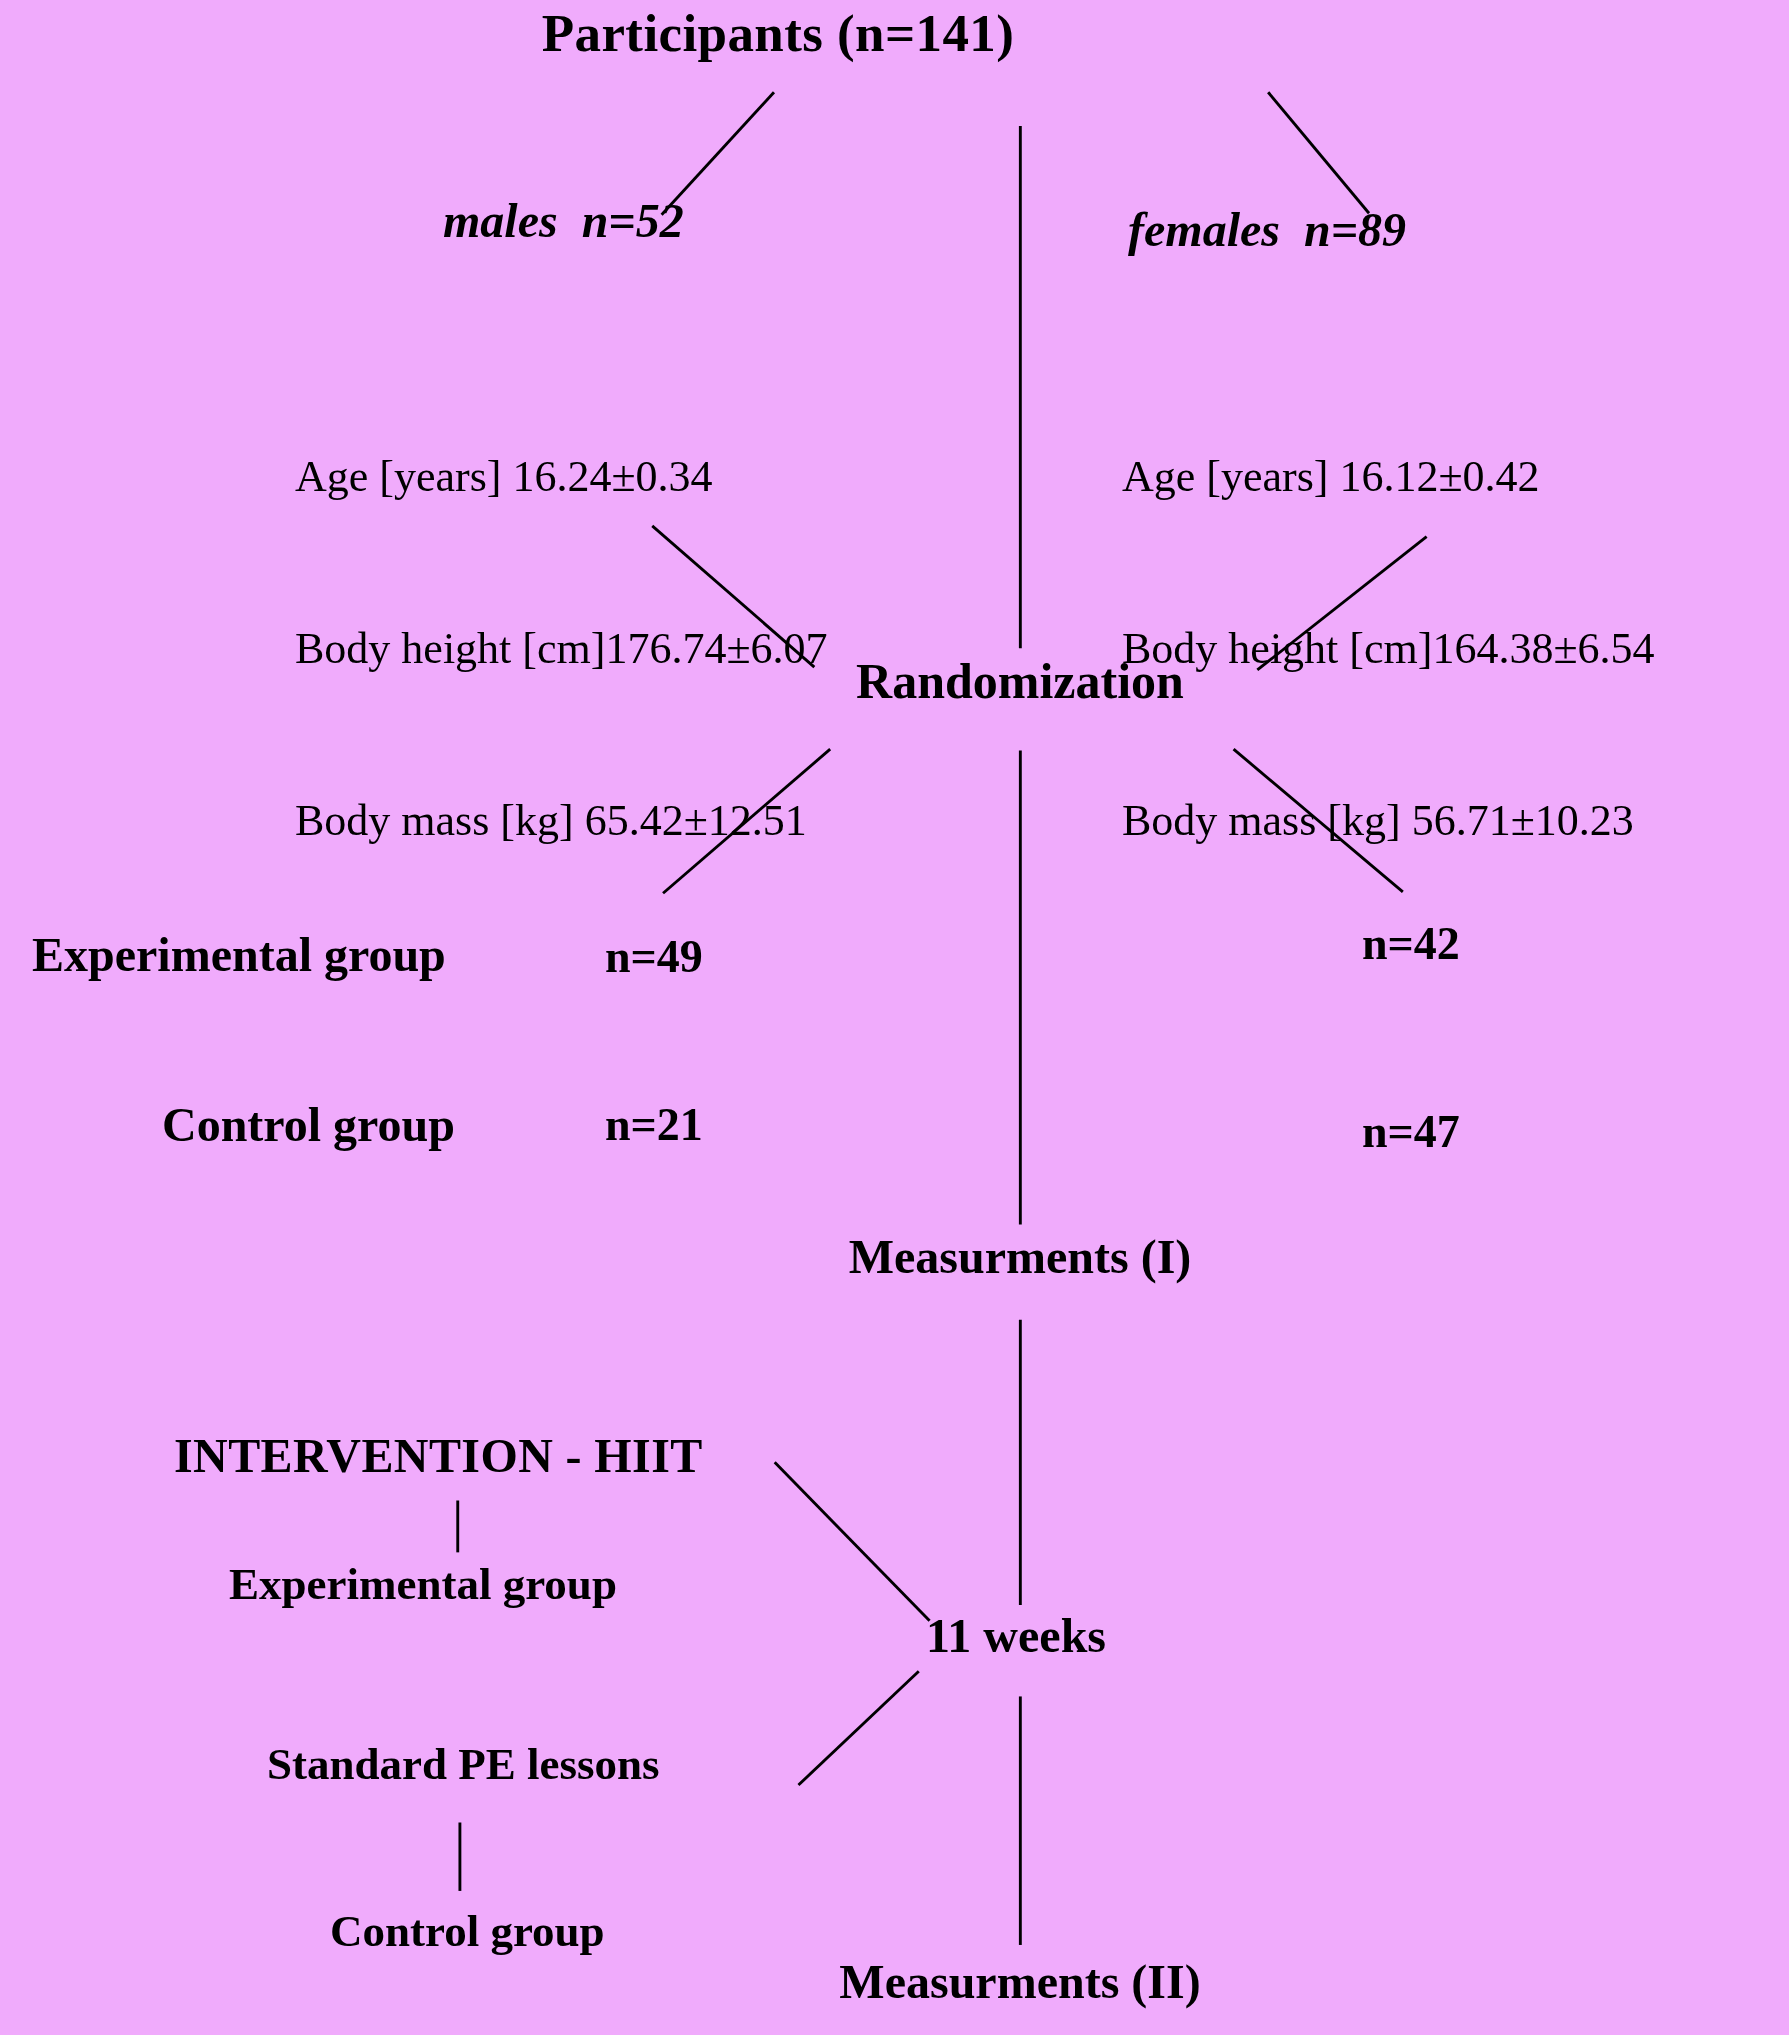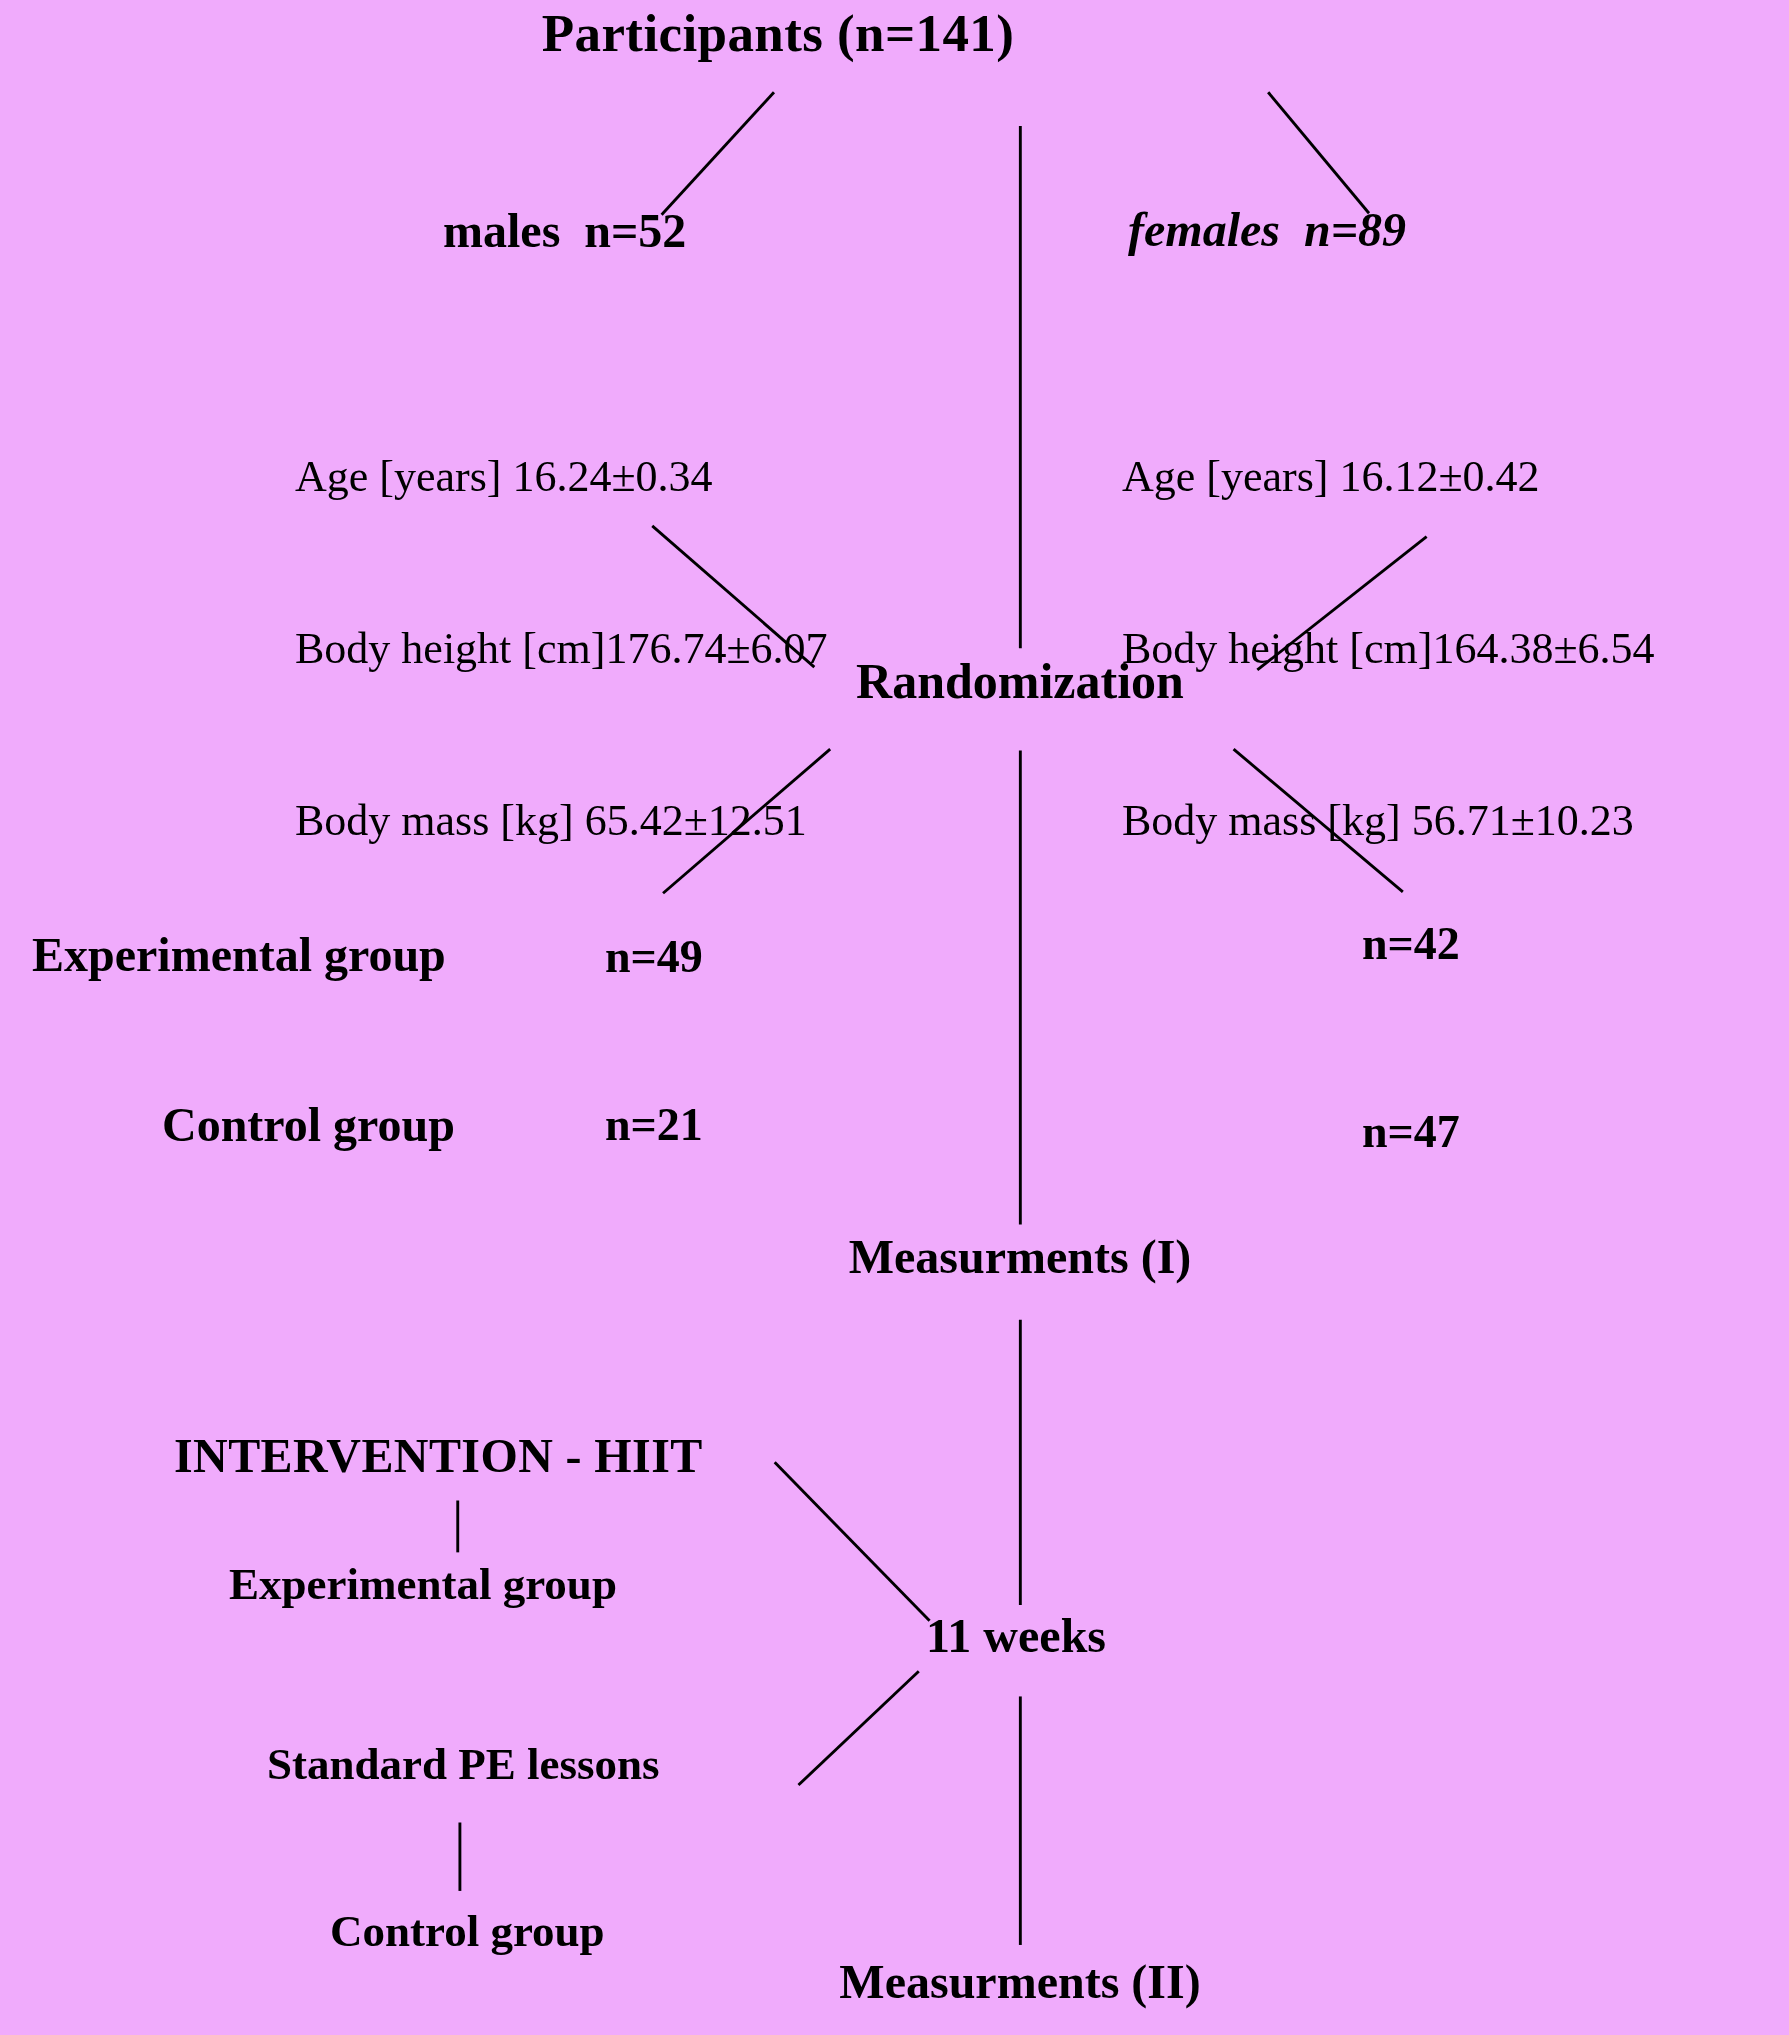--- a/index.html
+++ b/index.html
@@ -88,21 +88,21 @@
       <line x1="1108" y1="2478" x2="1275" y2="2320"></line>
 
       <line x1="638" y1="2530" x2="638" y2="2625"></line>
 
       <line x1="1416" y1="2355" x2="1416" y2="2700"></line>
     </g>
   </svg>
 
   <div class="node bold t-title" style="left:778px; top:5.8px; transform:translateX(-50%);">Participants (n=141)</div>
 
-  <div class="node bold t-sexhdr" style="left:443px; top:207px;">males  n=52</div>
+  <div class="node bold t-sexhdr" style="left:443px; top:197px;font-style:italic;">males  n=52</div>
 
   <div class="node bold t-sexhdr" style="left:1128px; top:206px;font-style:italic;">females  n=89</div>
 
   <div class="stat-block t-stat" style="left:295px; top:334px;">
     <span class="stat-line">Age [years] 16.24±0.34</span>
     <span class="stat-line">Body height [cm]176.74±6.07</span>
     <span class="stat-line">Body mass [kg] 65.42±12.51</span>
   </div>
 
   <div class="stat-block t-stat" style="left:1122px; top:334px;">

